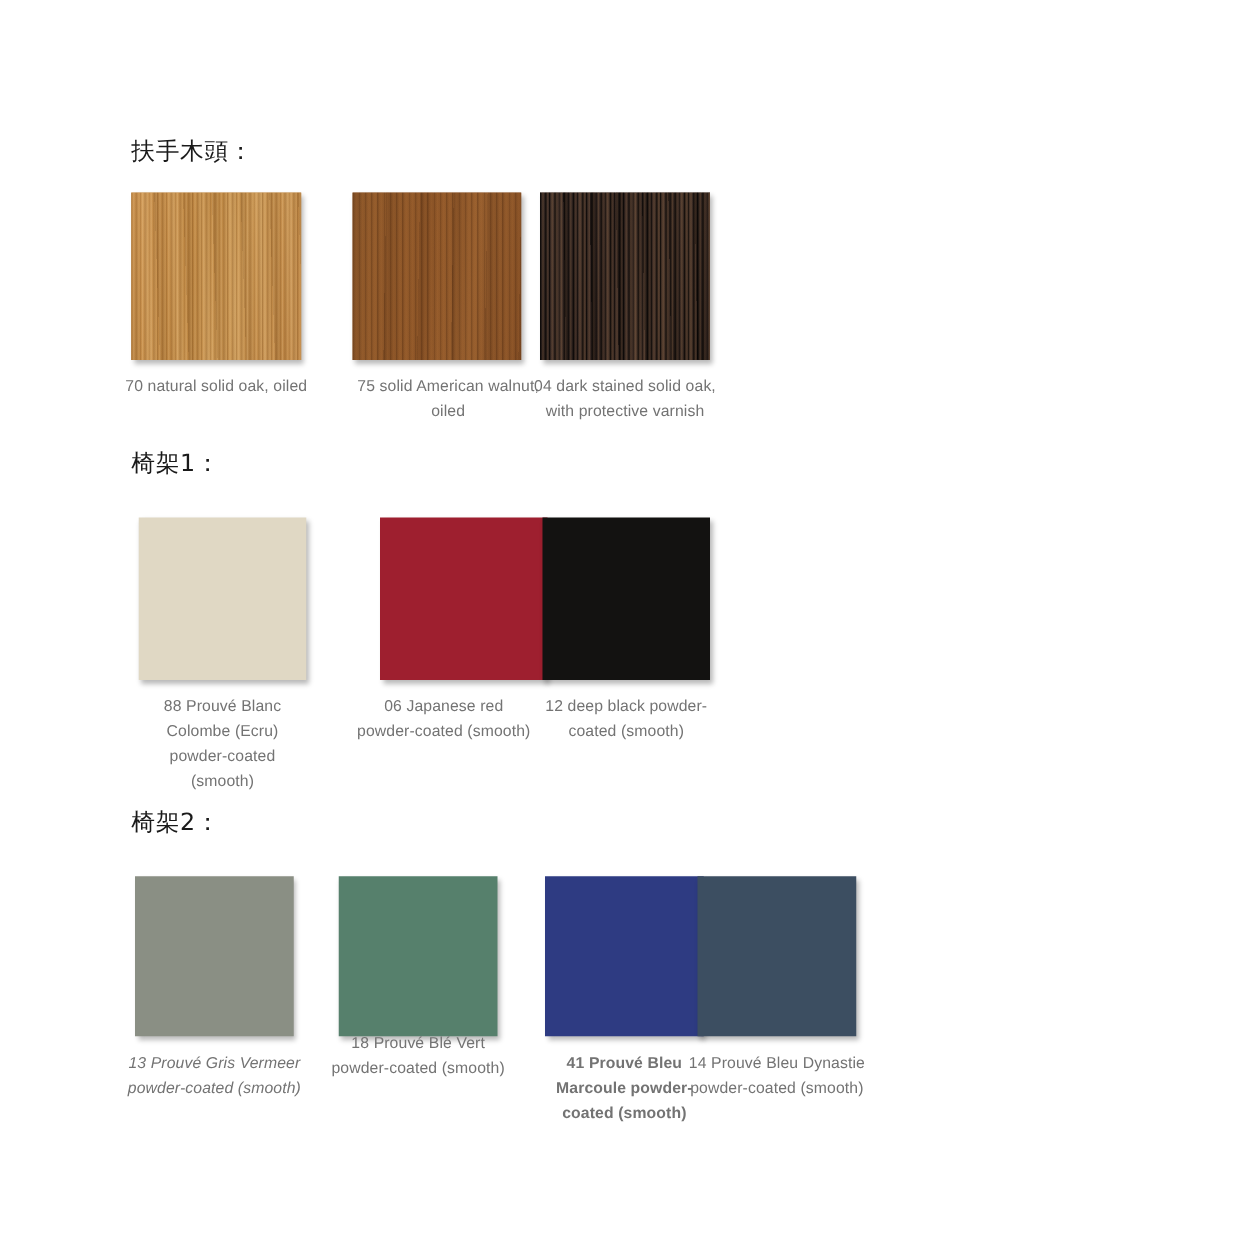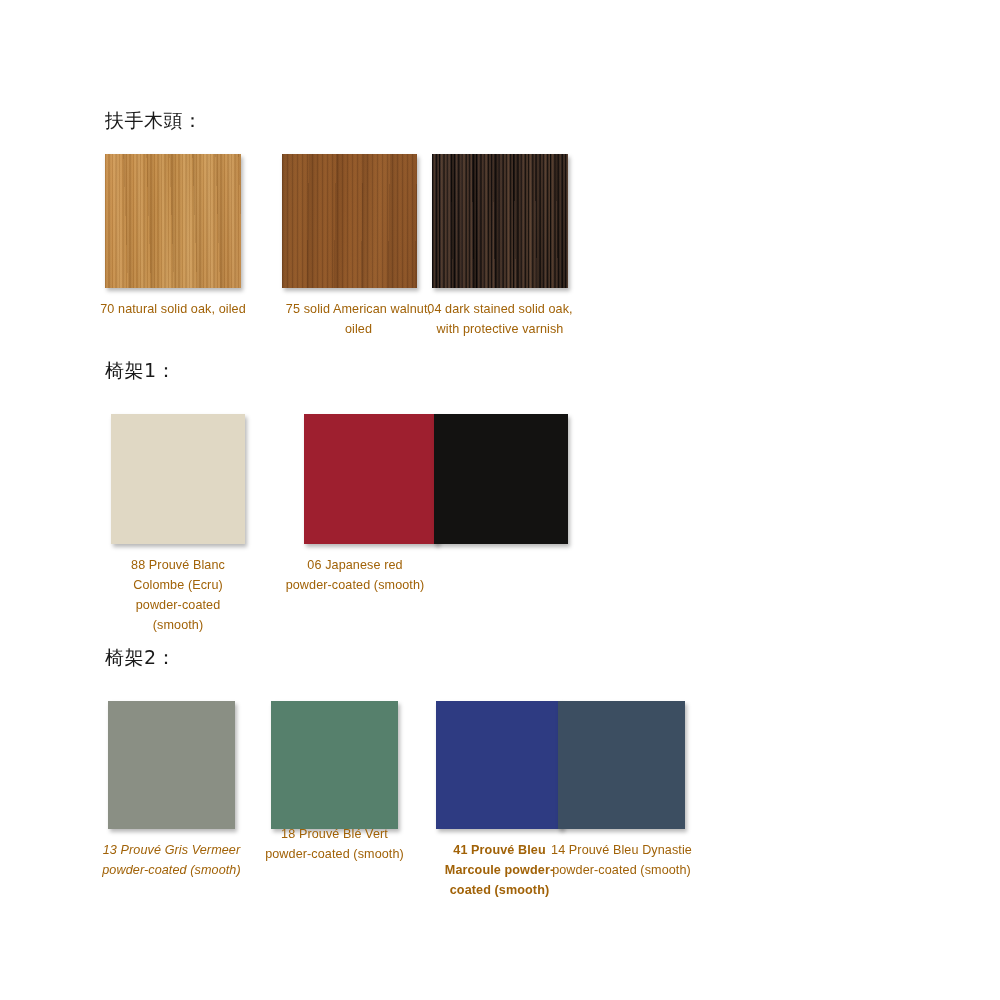--- a/index.html
+++ b/index.html
@@ -64,21 +64,21 @@
     left: 0; top: 0; right: 0; bottom: 0;
   }
 
   .caption {
     position: absolute;
     left: 50%;
     transform: translateX(-50%);
     text-align: center;
     font-size: 12.6px;
     line-height: 20px;
-    color: #a16207;
+    color: #737373;
     font-family: "Liberation Sans", sans-serif;
     letter-spacing: 0.1px;
   }
 
   
   .grain-oak {
     background:
       repeating-linear-gradient(90deg,
         rgba(120,72,22,0.30) 0px,
         rgba(120,72,22,0.00) 1px,
@@ -170,20 +170,21 @@
         <div class="caption" style="top:141px; width:136px;">88 Prouvé Blanc Colombe (Ecru) powder-coated (smooth)</div>
       </div>
 
       <div class="swatch-cell" style="left:250px; width:134px;padding-left:32px;">
         <div class="swatch" style="width:134px;height:130px;background:#9e1f2f;"></div>
         <div class="caption" style="top:141px; width:140px;">06 Japanese red powder-coated (smooth)</div>
       </div>
 
       <div class="swatch-cell" style="left:412px; width:134px;">
         <div class="swatch" style="width:134px;height:130px;background:#131211;"></div>
+        <div class="caption" style="top:141px; width:152px;">12 deep black powder-coated (smooth)</div>
       </div>
 
     </div>
   </div>
 
   <div class="section" id="sec-2" style="top:645px;">
     <div class="section-heading" style="top:0;">椅架2：</div>
 
     <div class="swatch-row" style="top:56px;">
 

